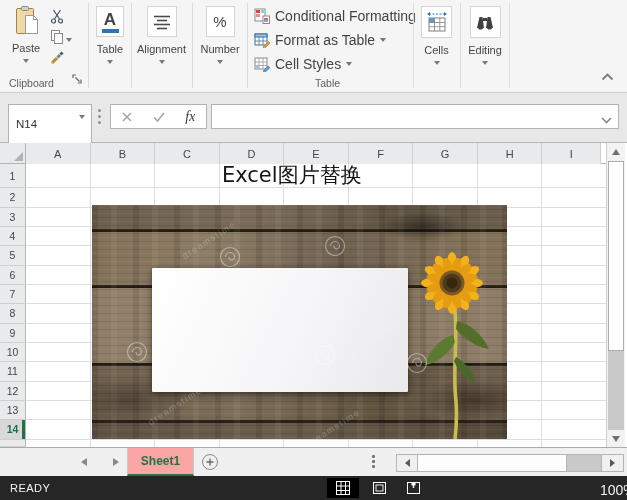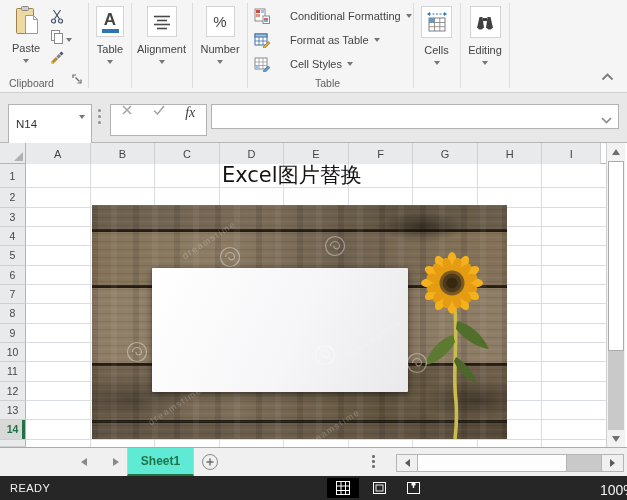--- a/index.html
+++ b/index.html
@@ -11,38 +11,38 @@
   .ribbon { position:absolute; left:0; top:0; width:627px; height:93px;
             background:#f5f5f6; border-bottom:1px solid #cfcfcf; }
   .rsep { position:absolute; top:3px; height:85px; width:1px; background:#dcdcdc; }
   .grp-label { position:absolute; bottom:3px; font-size:10.5px; color:#5f5f5f; }
   .bigbtn { position:absolute; display:flex; flex-direction:column; align-items:center; cursor:default; }
   .iconbox { background:#fff; border:1px solid #d4d4d4; display:flex; align-items:center; justify-content:center; }
   .btn-label { font-size:11px; color:#444; margin-top:6px; white-space:nowrap; }
   .dd { width:0; height:0; border-left:3.5px solid transparent; border-right:3.5px solid transparent;
         border-top:4px solid #777; margin-top:5px; }
   .styles-row { position:absolute; left:254px; height:20px; display:flex; align-items:center; }
-  .styles-row .lbl { font-size:11px; color:#444; margin-left:20px; white-space:nowrap; }
+  .styles-row .lbl { font-size:14px; color:#444; margin-left:5px; white-space:nowrap; }
   .styles-row .dd { margin:0 0 0 5px; }
   .fontA { font-size:17px; font-weight:bold; color:#444; line-height:17px; }
   .fontAbar { width:17px; height:4px; background:#2e74b5; margin-top:1px; }
   .pctglyph { font-size:15px; color:#444; }
   .smallbtn { position:absolute; width:18px; height:18px; display:flex; align-items:center; justify-content:center; }
 
   
   .fbar { position:absolute; left:0; top:93px; width:627px; height:50px; background:#e8e8e8;
           border-bottom:1px solid #b7b7b7; }
   .namebox { position:absolute; left:8px; top:11px; width:84px; height:40px; background:#fff;
              border:1px solid #b2b2b2; font-size:11.5px; color:#333; display:flex; align-items:center;
              padding-left:7px; }
   .namebox .dd { position:absolute; right:6px; top:10px; margin:0; }
   .fdots { position:absolute; left:98px; top:16px; width:3px; }
   .fdots i { display:block; width:3px; height:3px; border-radius:50%; background:#8f8f8f; margin-bottom:3px; }
-  .fxbox { position:absolute; left:110px; top:11px; width:97px; height:32px; background:#fff;
-           border:1px solid #b2b2b2; display:flex; align-items:flex-start; }
+  .fxbox { position:absolute; left:110px; top:11px; width:97px; height:25px; background:#fff;
+           border:1px solid #b2b2b2; display:flex; align-items:center; }
   .fxbox .b { width:32px; display:flex; align-items:center; justify-content:center; }
   .fxtxt { font-family:"Liberation Serif","DejaVu Serif",serif; font-style:italic; font-size:14px; color:#3c3c3c; }
   .finput { position:absolute; left:211px; top:11px; width:408px; height:25px; background:#fff;
             border:1px solid #b2b2b2; font-size:11.5px; color:#333; padding:4px 18px 0 6px; }
   .fchev { position:absolute; right:6px; top:9px; }
 
   
   .grid { position:absolute; left:0; top:143px; width:627px; height:304px; background:#fff; }
   .corner { position:absolute; left:0; top:0; width:26px; height:21px; background:#e9eaeb;
             border-right:1px solid #b5b5b5; border-bottom:1px solid #b5b5b5; }
@@ -104,21 +104,21 @@
   .wm { position:absolute; color:rgba(255,255,255,.24); font-size:9px; letter-spacing:1.5px;
         transform:rotate(-33deg); white-space:nowrap; }
   .wm-spiral { position:absolute; opacity:.38; }
 
   
   .tabbar { position:absolute; left:0; top:447px; width:627px; height:29px; background:#f0f0f0;
             border-top:1px solid #ababab; }
   .navtri { position:absolute; top:10px; width:0; height:0; }
   .nav-l { left:81px; border-top:4.5px solid transparent; border-bottom:4.5px solid transparent; border-right:6px solid #8a8a8a; }
   .nav-r { left:113px; border-top:4.5px solid transparent; border-bottom:4.5px solid transparent; border-left:6px solid #8a8a8a; }
-  .sheettab { position:absolute; left:127px; top:0; width:67px; height:28px; background:#5eead4;
+  .sheettab { position:absolute; left:127px; top:0; width:67px; height:28px; background:#fca5a5;
               border-left:1px solid #c9c9c9; border-right:1px solid #c9c9c9; border-bottom:2px solid #217346;
               display:flex; align-items:center; justify-content:center;
               font-size:12px; font-weight:bold; color:#217346; }
   .addsheet { position:absolute; left:202px; top:6px; width:16px; height:16px; border:1px solid #8a8a8a;
               border-radius:50%; color:#6a6a6a; display:flex; align-items:center; justify-content:center; }
   .addsheet svg { display:block; }
   .tdots { position:absolute; left:372px; top:7px; width:3px; }
   .tdots i { display:block; width:2.5px; height:2.5px; border-radius:50%; background:#6f6f6f; margin-bottom:2.5px; }
   .hscroll { position:absolute; left:396px; top:6px; width:228px; height:18px; background:#f0f0f0;
              border:1px solid #b5b5b5; }

